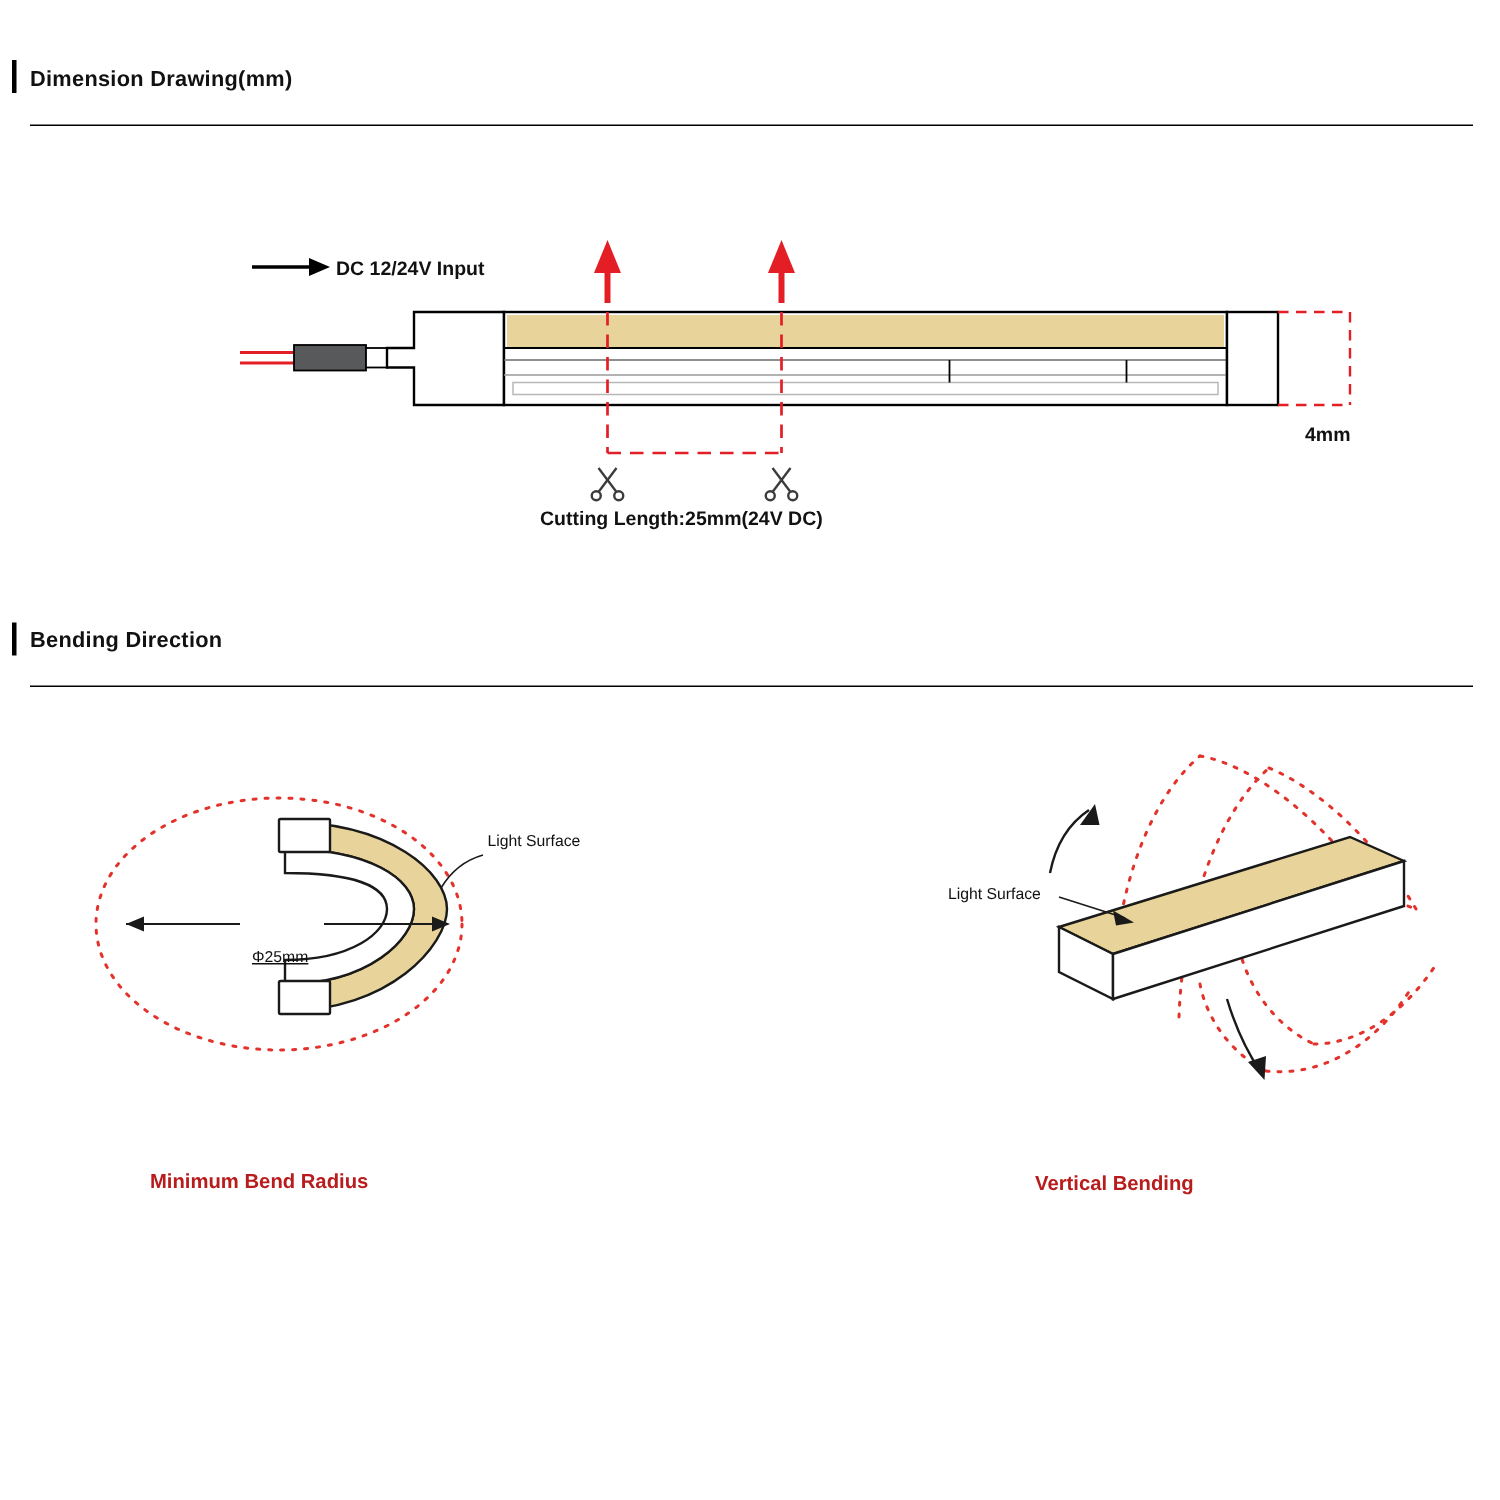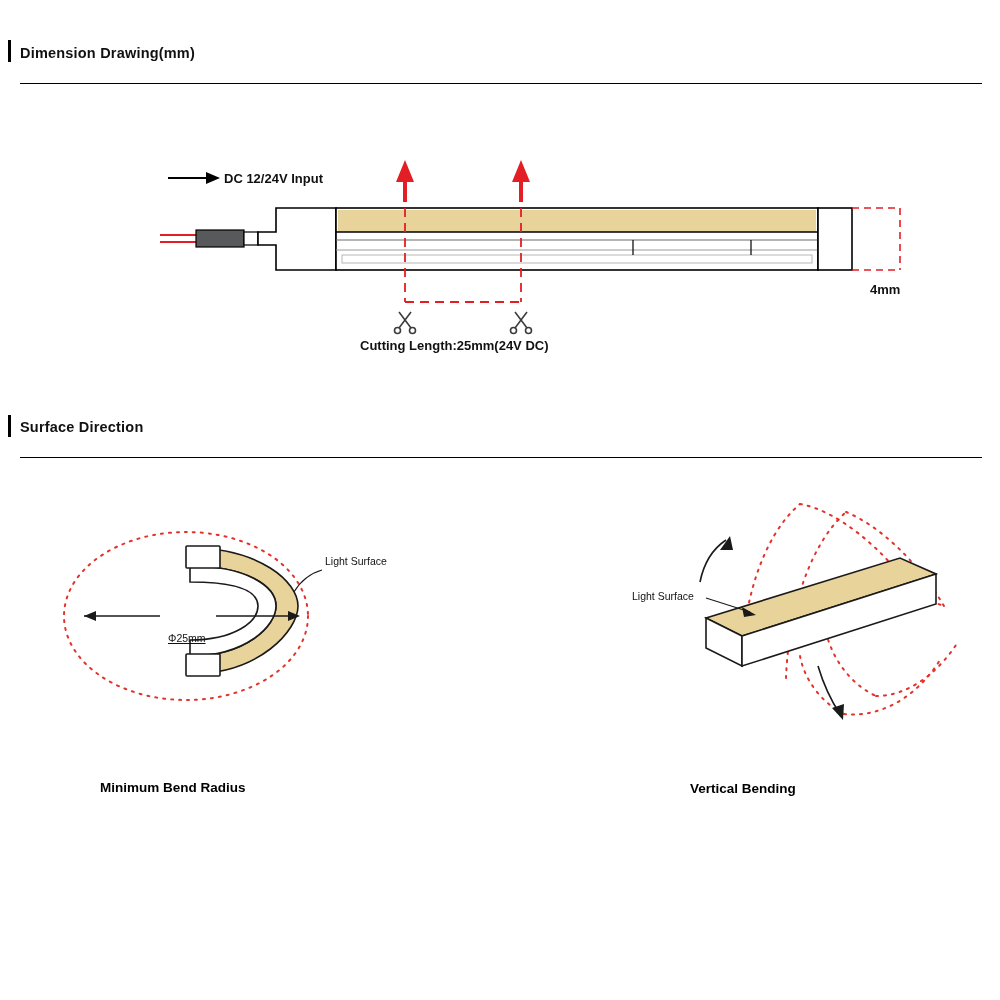--- a/index.html
+++ b/index.html
@@ -49,21 +49,21 @@
     color: #111;
     white-space: nowrap;
   }
   .lbl.bold { font-weight: bold; font-size: 13px; }
   .lbl.small { font-size: 10.5px; }
   .caption {
     position: absolute;
     font-size: 13.5px;
     font-weight: bold;
     white-space: nowrap;
-    color: #000000;
+    color: #b91c1c;
   }
 
   svg { display: block; }
   .svg-layer { position: absolute; left: 0; top: 0; }
 </style>
 </head>
 <body>
 
 <div class="page">
 
@@ -139,21 +139,21 @@
       <circle cx="513.5" cy="240.5" r="3"></circle>
       <circle cx="528.5" cy="240.5" r="3"></circle>
     </g>
   </svg>
 
   <div class="lbl bold" style="left:224px; top:171px;">DC 12/24V Input</div>
   <div class="lbl bold" style="left:870px; top:237px;margin-top:45px;">4mm</div>
   <div class="lbl bold" style="left:360px; top:338px;">Cutting Length:25mm(24V DC)</div>
 
   <div class="accent-bar" style="left:8px; top:415px; height:22px;"></div>
-  <div class="section-title" style="left:20px; top:419px;">Surface Direction</div>
+  <div class="section-title" style="left:20px; top:419px;">Bending Direction</div>
   <div class="section-rule" style="left:20px; top:457px; width:962px;"></div>
 
   <svg class="svg-layer" width="1000" height="420" viewBox="0 0 1000 420" style="top:470px;">
 
     <g>
 
       <ellipse cx="186" cy="146" rx="122" ry="84" fill="none" stroke="#e3322b" stroke-width="2" stroke-dasharray="2,6" stroke-linecap="round"></ellipse>
 
       <path d="M190,78 C120,78 82,122 82,146 C82,170 120,204 190,204
                L190,186 C134,186 104,166 104,146 C104,126 134,96 190,96 Z" fill="#e8d39a" stroke="#1a1a1a" stroke-width="1.6" transform="rotate(180 190 141)"></path>

